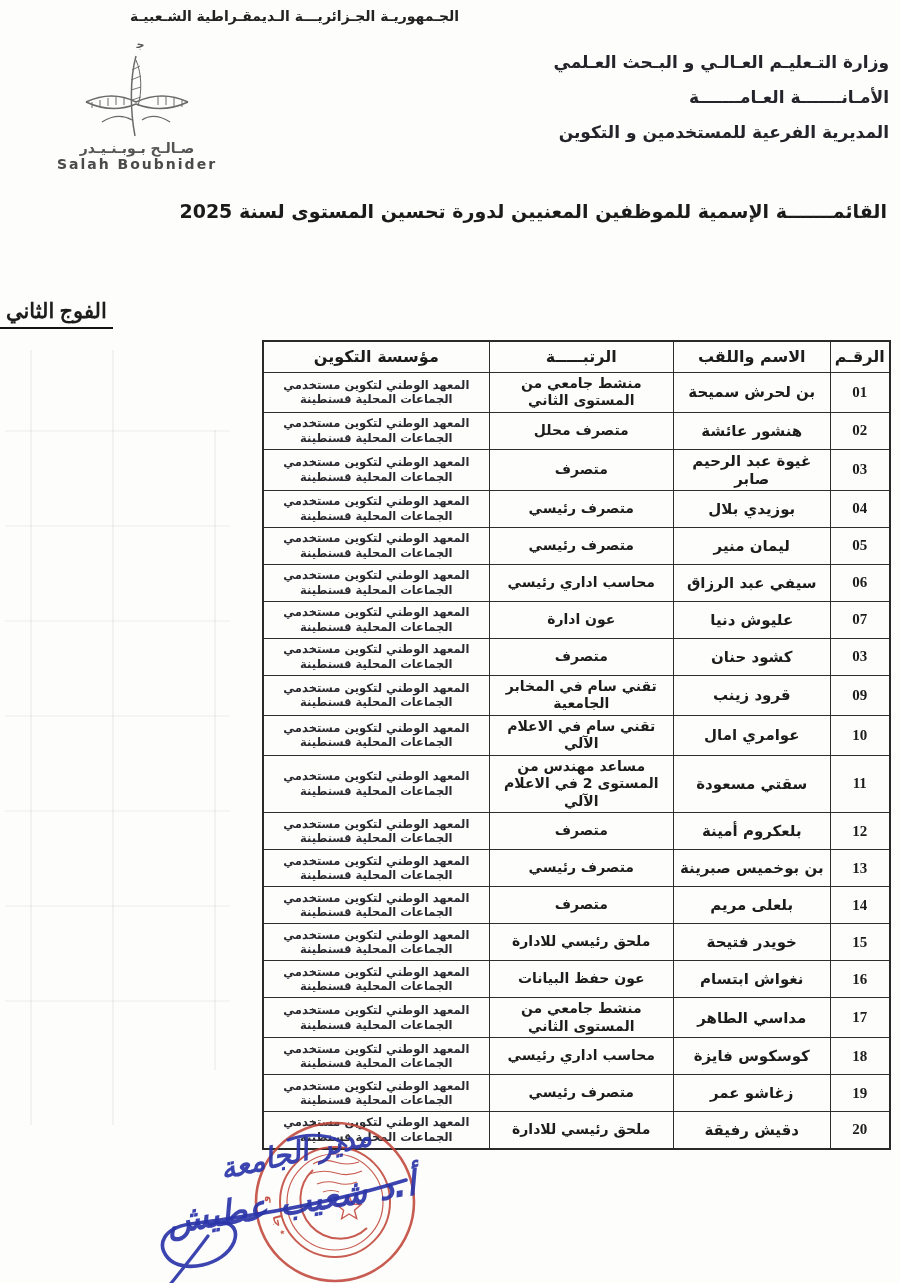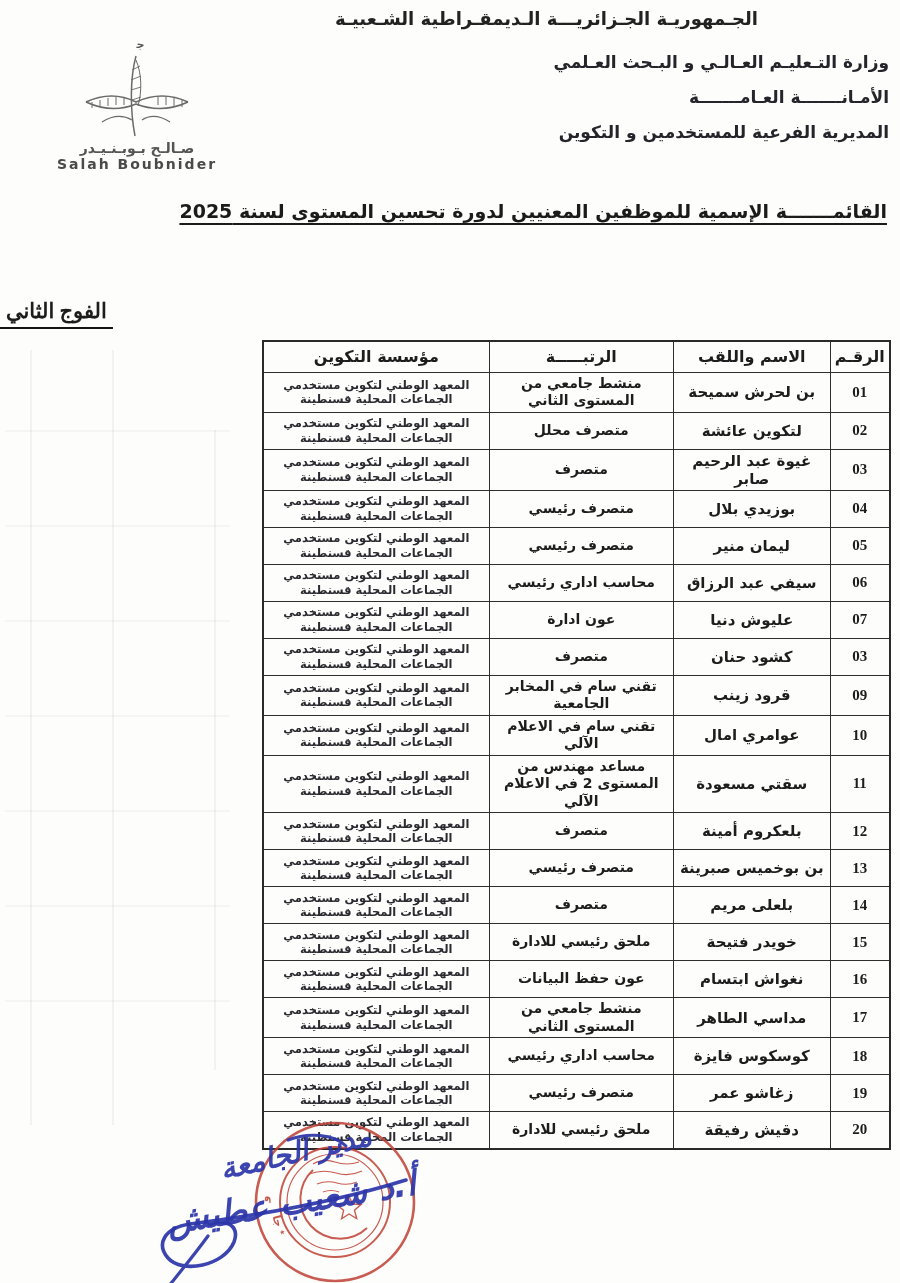--- a/index.html
+++ b/index.html
@@ -12,23 +12,23 @@
     background: #fdfdfc;
     overflow: hidden;
     direction: rtl;
     color: #1d1d1d;
     font-weight: bold;
     margin: 0 auto;
   }
 
   
   .republic-title {
-    position: absolute; top: 8px; right: 142px; left: 130px;
-    text-align: right;
-    font-size: 18px; letter-spacing: 0.5px;
+    position: absolute; top: 8px; right: 148px; left: 130px;
+    text-align: left;
+    font-size: 14px; letter-spacing: 0.5px;
     color: #222;
   }
   .ministry-block {
     position: absolute; top: 52px; right: 11px;
     text-align: right;
   }
   .ministry-block .m-line {
     font-size: 17px;
     margin-bottom: 15px;
     color: #24242a;
@@ -41,21 +41,20 @@
     color: #4c4c4c;
   }
   .logo-wrap svg { display:block; margin: 0 auto; }
   .logo-name-ar { font-size: 14px; letter-spacing: 3px; color:#555; margin-top:-4px; }
   .logo-name-en { font-size: 14px; letter-spacing: 2px; color:#4a4a4a; font-family:"DejaVu Sans", sans-serif; }
 
   
   .list-title {
     position: absolute; top: 200px; right: 13px;
     font-size: 19px;
-    text-decoration: underline;
     text-decoration-thickness: 2px;
     text-underline-offset: 5px;
     color: #1b1b1b;
   }
   .subject-line {
     position: absolute; top: 252px; right: 0; left: 0;
     text-align: center;
   }
   .subject-inner {
     display: inline-block;
@@ -190,21 +189,21 @@
     <tbody>
     <tr>
       <td class="c-num">01</td>
       <td class="c-name">بن لحرش سميحة</td>
       <td class="c-rank">منشط جامعي من المستوى الثاني</td>
       <td class="c-inst">المعهد الوطني لتكوين مستخدمي الجماعات المحلية قسنطينة</td>
     </tr>
 
     <tr>
       <td class="c-num">02</td>
-      <td class="c-name">لتكوين عائشة</td>
+      <td class="c-name">هنشور عائشة</td>
       <td class="c-rank">متصرف محلل</td>
       <td class="c-inst">المعهد الوطني لتكوين مستخدمي الجماعات المحلية قسنطينة</td>
     </tr>
 
     <tr>
       <td class="c-num">03</td>
       <td class="c-name">غيوة عبد الرحيم صابر</td>
       <td class="c-rank">متصرف</td>
       <td class="c-inst">المعهد الوطني لتكوين مستخدمي الجماعات المحلية قسنطينة</td>
     </tr>

